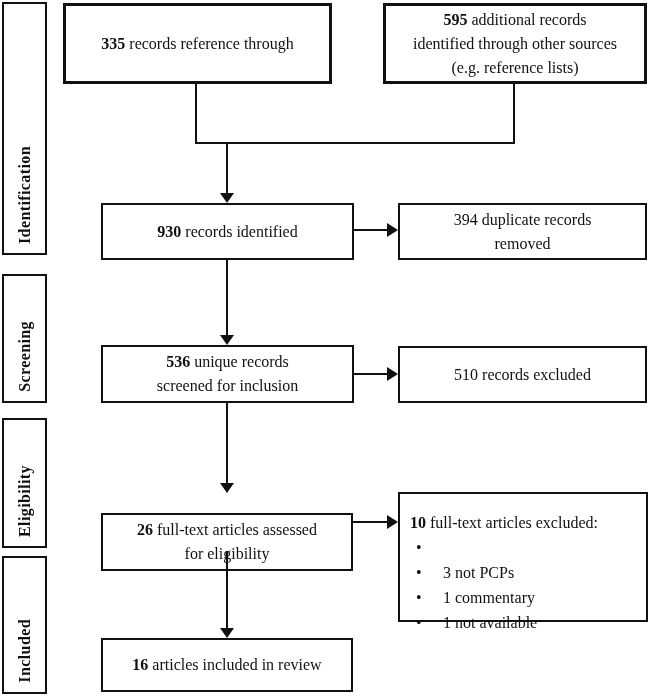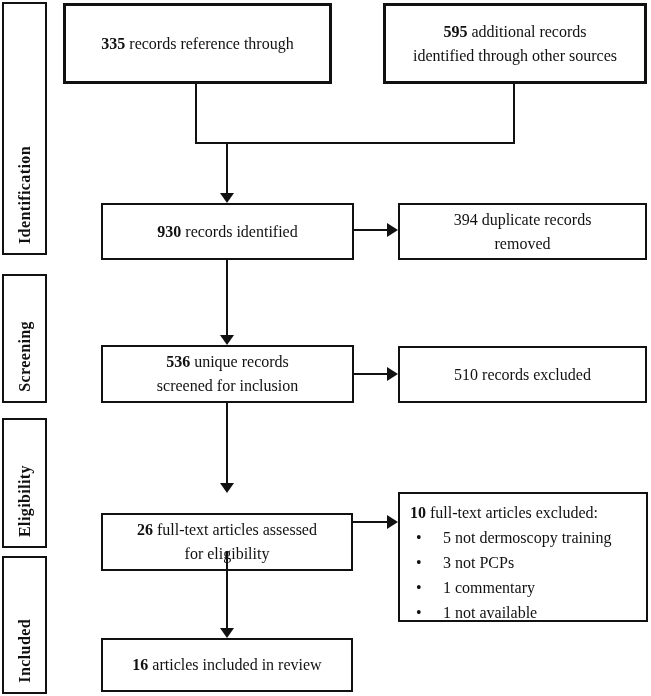--- a/index.html
+++ b/index.html
@@ -57,21 +57,21 @@
   .arrow-right {
     position: absolute; width: 0; height: 0;
     border-top: 7px solid transparent;
     border-bottom: 7px solid transparent;
     border-left: 11px solid #111111;
   }
   .excl {
     align-items: flex-start;
     justify-content: flex-start;
     text-align: left;
-    padding: 6px 6px 0 10px;
+    padding: 16px 6px 0 10px;
     line-height: 25px;
   }
   .reason { display: flex; }
   .reason .bullet { margin-left: 6px; width: 27px; flex: 0 0 27px; }
 </style>
 </head>
 <body>
 
 <div class="canvas">
 
@@ -87,20 +87,21 @@
   <div class="side-box" style="top:556px; height:138px;">
     <span>Included</span>
   </div>
 
   <div class="box thick" style="left:63px; top:3px; width:269px; height:81px;">
     <div><b>335</b><span> records reference through</span></div>
   </div>
   <div class="box thick" style="left:383px; top:3px; width:264px; height:81px;">
     <div><b>595</b><span> additional records</span></div>
     <div>identified through other sources</div>
+    <div>(e.g. reference lists)</div>
   </div>
 
   <div class="box" style="left:101px; top:203px; width:253px; height:57px;">
     <div><b>930</b><span> records identified</span></div>
   </div>
   <div class="box" style="left:398px; top:203px; width:249px; height:57px;">
     <div>394 duplicate records</div>
     <div>removed</div>
   </div>
 
@@ -113,21 +114,20 @@
   </div>
 
   <div class="box" style="left:101px; top:493px; width:252px; height:58px;margin-top:20px;">
     <div><b>26</b><span> full-text articles assessed</span></div>
     <div>for eligibility</div>
   </div>
   <div class="box excl" style="left:398px; top:492px; width:250px; height:130px;">
     <div><b>10</b><span> full-text articles excluded:</span></div>
     <div class="reason">
       <span class="bullet">•</span>
-      <span>5 not dermoscopy training</span>
     </div>
     <div class="reason">
       <span class="bullet">•</span>
       <span>3 not PCPs</span>
     </div>
     <div class="reason">
       <span class="bullet">•</span>
       <span>1 commentary</span>
     </div>
     <div class="reason">

